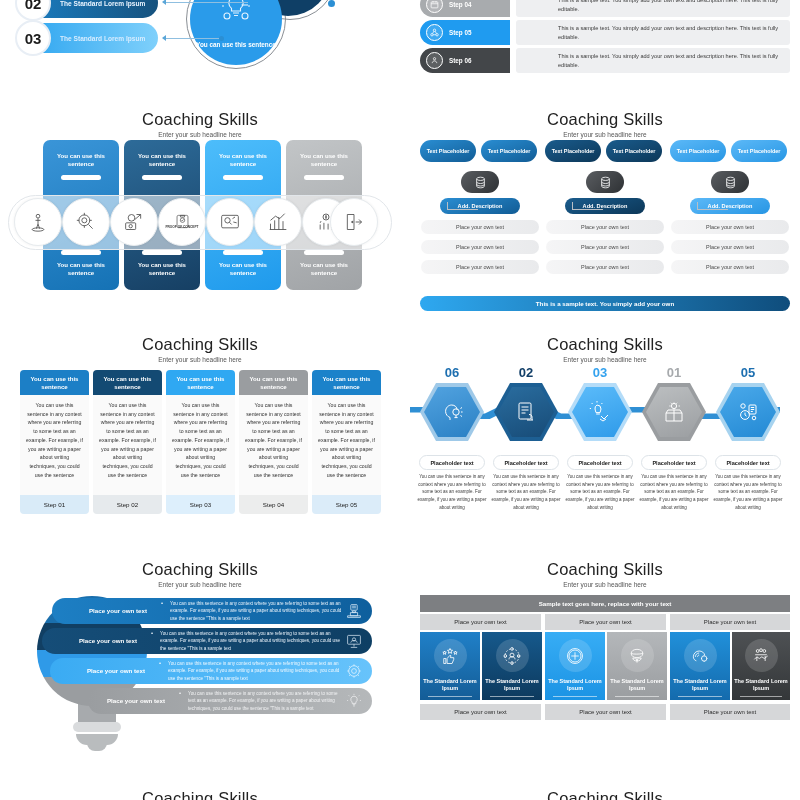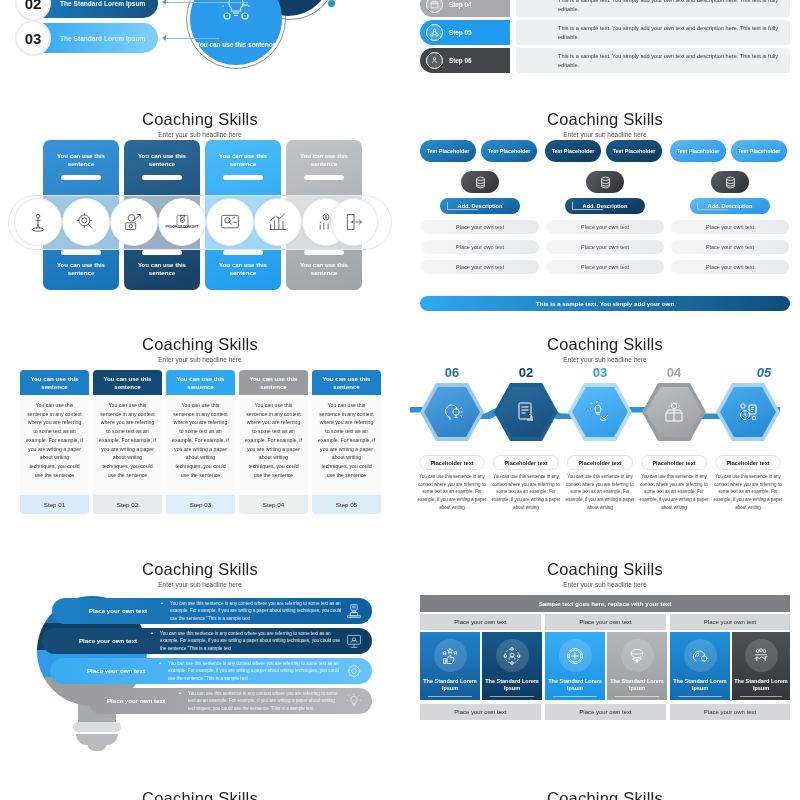--- a/index.html
+++ b/index.html
@@ -518,37 +518,37 @@
           <svg width="24" height="24" viewBox="0 0 24 24" fill="none" stroke="#fff" stroke-width="1">
               <path d="M9 5a4 4 0 0 1 4 4c0 1.6-1 2.4-1 3.6h-4c0-1.2-1-2-1-3.6A4 4 0 0 1 9 5z"></path>
               <path d="M8.2 14h3.6"></path>
               <path d="M9 2.5V1M4.6 4 3.6 3M13.4 4l1-1M3 8.5H1.8"></path>
               <path d="M13 16l3 3 4-4M12 19l3 2 3-2"></path>
             </svg>
         </span>
       </div>
     </div>
 
-    <div class="hexnum" style="left:232px;color:#a7aaad;">04</div>
+    <div class="hexnum" style="left:232px;color:#a7aaad;">01</div>
     <div class="hexwrap" style="left:232px;">
       <div class="hex" style="background:#9a9da0;"></div>
       <div class="hexIn" style="background:linear-gradient(160deg,#bcbfc1,#9b9ea1);">
         <span>
           <svg width="24" height="22" viewBox="0 0 24 22" fill="none" stroke="#fff" stroke-width="1">
               <path d="M4 12h16v8H4z"></path>
               <path d="M4 12 6 9h12l2 3"></path>
               <path d="M12 9v11"></path>
               <circle cx="12" cy="5" r="2.6"></circle>
               <path d="M12 1.5v1.2M12 7.5v1M8.6 5H7.4M16.6 5h1.2M9.6 2.6 8.8 1.8M14.4 2.6l.8-.8"></path>
             </svg>
         </span>
       </div>
     </div>
 
-    <div class="hexnum" style="left:322px;color:#1d6fb0;font-style:italic;">05</div>
+    <div class="hexnum" style="left:306px;color:#1d6fb0;">05</div>
     <div class="hexwrap" style="left:306px;">
       <div class="hex" style="background:#a7d3ef;"></div>
       <div class="hexIn" style="background:linear-gradient(160deg,#4aa9ea,#2389d4);">
         <span>
           <svg width="24" height="24" viewBox="0 0 24 24" fill="none" stroke="#fff" stroke-width="1">
               <circle cx="9" cy="15" r="4.4"></circle>
               <path d="M9 12.6V15l1.6 1.2"></path>
               <rect x="13" y="5" width="7" height="9" rx="1"></rect>
               <path d="M14.8 7.5h3.4M14.8 9.5h3.4M14.8 11.5h2"></path>
               <circle cx="7" cy="6" r="2.2"></circle>

